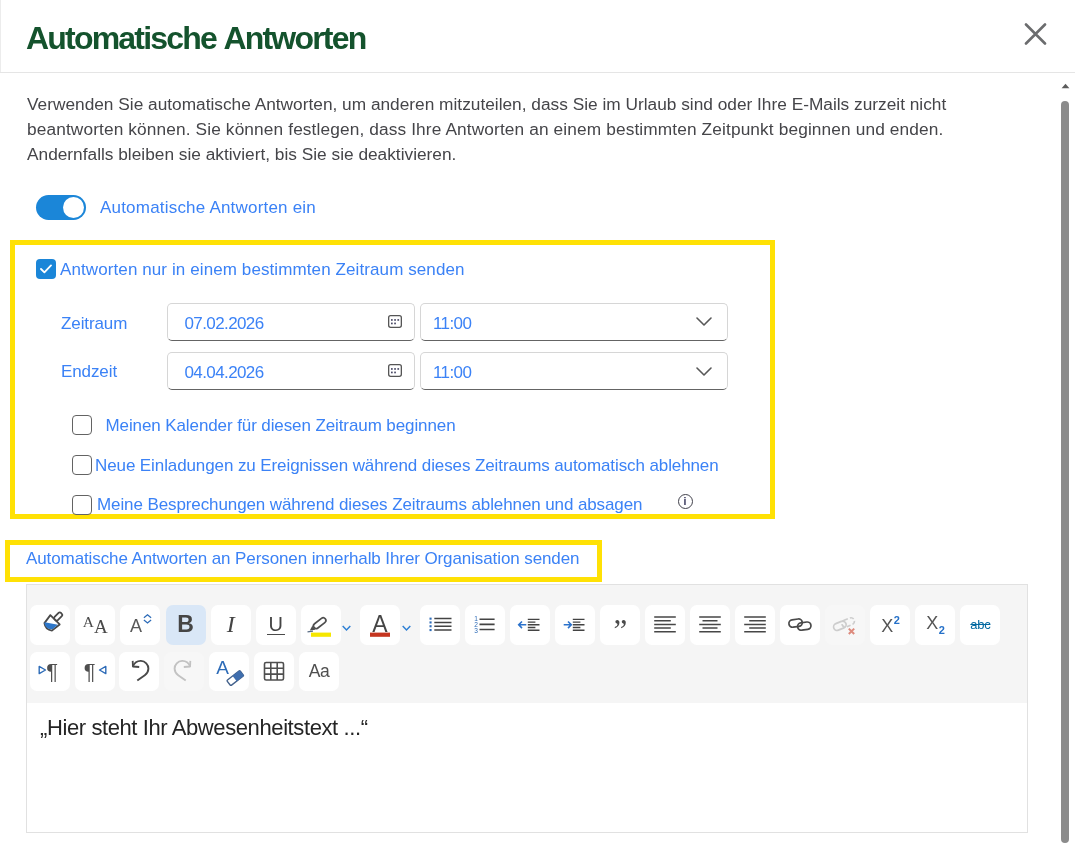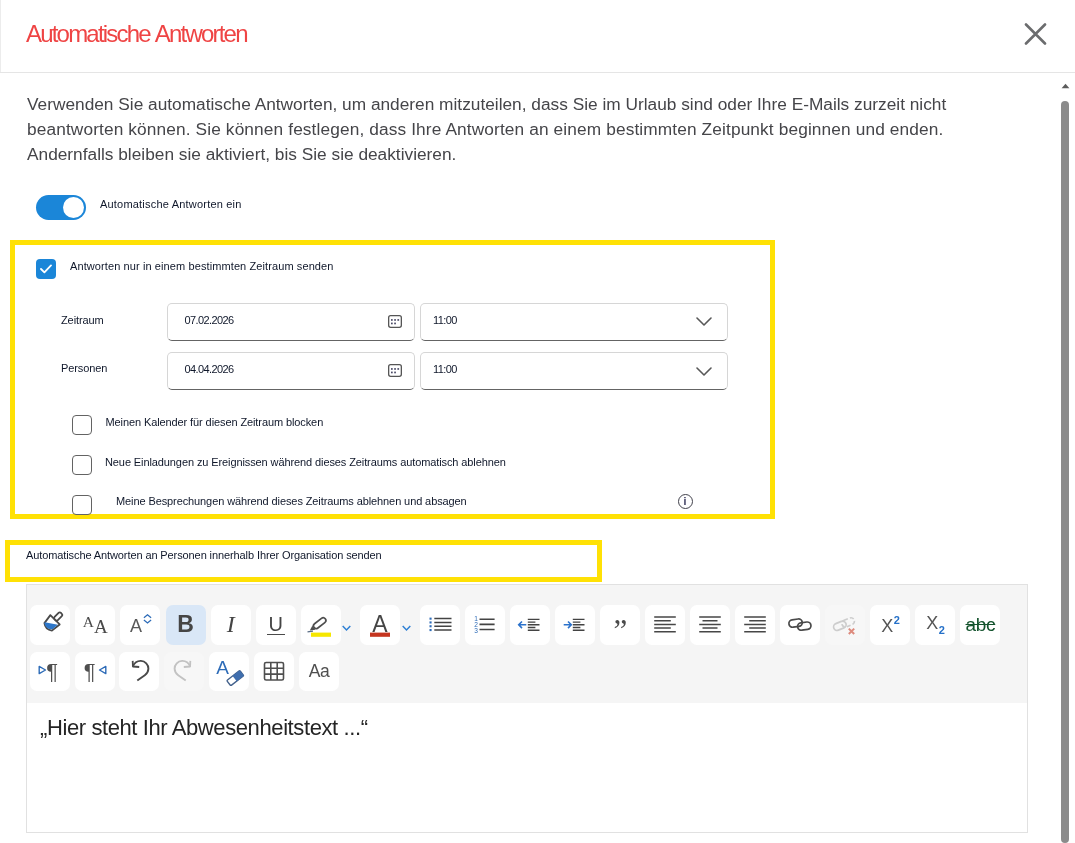--- a/index.html
+++ b/index.html
@@ -1,86 +1,86 @@
 <!DOCTYPE html>
 <html><head><meta charset="utf-8"><style>
 *{margin:0;padding:0;box-sizing:border-box}
 html,body{width:1075px;height:843px;background:#fff;font-family:"Liberation Sans",sans-serif;overflow:hidden}
 body{position:relative}
 .abs{position:absolute}
-.lbl{position:absolute;color:#0f172a;font-size:11px;letter-spacing:-0.1px;white-space:pre}
+.lbl{position:absolute;color:#3b82f6;font-size:17px;letter-spacing:-0.1px;white-space:pre}
 .tbtn{position:absolute;width:40px;height:40px;border-radius:7px;background:#fff;display:flex;align-items:center;justify-content:center;overflow:hidden}
 </style></head>
 <body>
 
 <div class="abs" style="left:0;top:0;width:1px;height:72px;background:#ececec"></div>
-<div class="abs" style="left:26px;top:20px;font-size:24px;font-weight:400;color:#ef4444;letter-spacing:-1.8px;word-spacing:1.5px">Automatische Antworten</div>
+<div class="abs" style="left:26px;top:20px;font-size:32px;font-weight:700;color:#14532d;letter-spacing:-1.8px;word-spacing:1.5px">Automatische Antworten</div>
 <svg class="abs" style="left:1024px;top:23px" width="23" height="22" viewBox="0 0 23 22">
     <path d="M2 1.5 L21 20.5 M21 1.5 L2 20.5" stroke="#6b6c6e" stroke-width="2.6" stroke-linecap="round"></path>
   </svg>
 <div class="abs" style="left:0;top:72px;width:1075px;height:1px;background:#e5e5e5"></div>
 
 <div class="abs" style="left:27px;top:91.5px;font-size:17.3px;line-height:25px;color:#454549">Verwenden Sie automatische Antworten, um anderen mitzuteilen, dass Sie im Urlaub sind oder Ihre E-Mails zurzeit nicht<br><span style="letter-spacing:0.12px">beantworten können. Sie können festlegen, dass Ihre Antworten an einem bestimmten Zeitpunkt beginnen und enden.</span><br>Andernfalls bleiben sie aktiviert, bis Sie sie deaktivieren.</div>
 
 <div class="abs" style="left:36px;top:195px;width:50px;height:25px;border-radius:13px;background:#1b86d8"></div>
 <div class="abs" style="left:63px;top:197px;width:21px;height:21px;border-radius:50%;background:#fff"></div>
 <div class="lbl" style="left:100px;top:197.5px;letter-spacing:0.2px">Automatische Antworten ein</div>
 
 <div class="abs" style="left:10px;top:240px;width:765px;height:279px;border:5px solid #ffe105"></div>
 
 <div class="abs" style="left:36px;top:259px;width:20px;height:20px;border-radius:4px;background:#1b86d8"></div>
 <svg class="abs" style="left:40px;top:264px" width="12" height="10" viewBox="0 0 12 10">
     <path d="M1 5 L4.4 8.4 L11 1.4" stroke="#fff" stroke-width="1.8" fill="none" stroke-linecap="round" stroke-linejoin="round"></path>
   </svg>
-<div class="lbl" style="left:70px;top:259.5px;letter-spacing:0.1px">Antworten nur in einem bestimmten Zeitraum senden</div>
+<div class="lbl" style="left:60px;top:259.5px;letter-spacing:0.1px">Antworten nur in einem bestimmten Zeitraum senden</div>
 
 <div class="lbl" style="left:61px;top:313.5px">Zeitraum</div>
 <div class="abs" style="left:167px;top:302.5px;width:248px;height:38px;border-radius:5px;border:1px solid #d6d6d6;border-bottom-color:#646464"></div>
 <div class="lbl" style="left:184.5px;top:313.5px;letter-spacing:-0.6px">07.02.2026</div>
 <svg class="abs" style="left:388px;top:314.5px" width="14" height="13" viewBox="0 0 14 13">
     <rect x="0.65" y="0.65" width="12.7" height="11.7" rx="2" fill="none" stroke="#555" stroke-width="1.3"></rect>
     <g fill="#4a4a66">
       <rect x="3" y="4.1" width="1.7" height="1.7"></rect>
       <rect x="6.2" y="4.1" width="1.7" height="1.7"></rect>
       <rect x="9.4" y="4.1" width="1.7" height="1.7"></rect>
       <rect x="3" y="7.6" width="1.7" height="1.7"></rect>
       <rect x="6.2" y="7.6" width="1.7" height="1.7"></rect>
     </g>
   </svg>
 <div class="abs" style="left:420px;top:302.5px;width:308px;height:38px;border-radius:5px;border:1px solid #d6d6d6;border-bottom-color:#646464"></div>
 <div class="lbl" style="left:433px;top:313.5px;letter-spacing:-0.6px">11:00</div>
 <svg class="abs" style="left:696px;top:317px" width="16" height="9" viewBox="0 0 16 9">
     <path d="M1 1 L8 8 L15 1" stroke="#585858" stroke-width="1.6" fill="none" stroke-linecap="round" stroke-linejoin="round"></path>
   </svg>
 
-<div class="lbl" style="left:61px;top:362px">Personen</div>
+<div class="lbl" style="left:61px;top:362px">Endzeit</div>
 <div class="abs" style="left:167px;top:352px;width:248px;height:38px;border-radius:5px;border:1px solid #d6d6d6;border-bottom-color:#646464"></div>
 <div class="lbl" style="left:184.5px;top:362.9px;letter-spacing:-0.6px">04.04.2026</div>
 <svg class="abs" style="left:388px;top:364px" width="14" height="13" viewBox="0 0 14 13">
     <rect x="0.65" y="0.65" width="12.7" height="11.7" rx="2" fill="none" stroke="#555" stroke-width="1.3"></rect>
     <g fill="#4a4a66">
       <rect x="3" y="4.1" width="1.7" height="1.7"></rect>
       <rect x="6.2" y="4.1" width="1.7" height="1.7"></rect>
       <rect x="9.4" y="4.1" width="1.7" height="1.7"></rect>
       <rect x="3" y="7.6" width="1.7" height="1.7"></rect>
       <rect x="6.2" y="7.6" width="1.7" height="1.7"></rect>
     </g>
   </svg>
 <div class="abs" style="left:420px;top:352px;width:308px;height:38px;border-radius:5px;border:1px solid #d6d6d6;border-bottom-color:#646464"></div>
 <div class="lbl" style="left:433px;top:362.9px;letter-spacing:-0.6px">11:00</div>
 <svg class="abs" style="left:696px;top:366.5px" width="16" height="9" viewBox="0 0 16 9">
     <path d="M1 1 L8 8 L15 1" stroke="#585858" stroke-width="1.6" fill="none" stroke-linecap="round" stroke-linejoin="round"></path>
   </svg>
 
 <div class="abs" style="left:71.5px;top:415px;width:20px;height:20px;border-radius:4px;border:1.5px solid #636363"></div>
-<div class="lbl" style="left:105.5px;top:416px">Meinen Kalender für diesen Zeitraum blocken</div>
+<div class="lbl" style="left:105.5px;top:416px">Meinen Kalender für diesen Zeitraum beginnen</div>
 <div class="abs" style="left:71.5px;top:455px;width:20px;height:20px;border-radius:4px;border:1.5px solid #636363"></div>
-<div class="lbl" style="left:105px;top:456px">Neue Einladungen zu Ereignissen während dieses Zeitraums automatisch ablehnen</div>
+<div class="lbl" style="left:95px;top:456px">Neue Einladungen zu Ereignissen während dieses Zeitraums automatisch ablehnen</div>
 <div class="abs" style="left:71.5px;top:495px;width:20px;height:20px;border-radius:4px;border:1.5px solid #636363"></div>
-<div class="lbl" style="left:116px;top:495px">Meine Besprechungen während dieses Zeitraums ablehnen und absagen</div>
+<div class="lbl" style="left:97px;top:495px">Meine Besprechungen während dieses Zeitraums ablehnen und absagen</div>
 <div class="abs" style="left:677.5px;top:493.5px;width:15px;height:15px;border-radius:50%;border:1.3px solid #41414b;color:#34345a;font-size:10.5px;font-weight:700;text-align:center;line-height:12.6px">i</div>
 
 <div class="abs" style="left:5px;top:540px;width:597px;height:42px;border:5px solid #ffe105"></div>
 <div class="lbl" style="left:26px;top:549px">Automatische Antworten an Personen innerhalb Ihrer Organisation senden</div>
 
 <div class="abs" style="left:26px;top:584px;width:1002px;height:249px;border:1px solid #e1e1e1">
   <div style="position:absolute;left:0;top:0;width:100%;height:118px;background:#f5f5f5"></div>
 </div>
 
 <div class="tbtn" style="left:30.1px;top:604.5px;background:#fff;height:40.5px">
@@ -214,21 +214,21 @@
       <path d="M16.8 16.6 l5.4 5.4 M22.2 16.6 l-5.4 5.4" stroke="#dd8a7d" stroke-width="2"></path>
     </svg>
   </div>
 <div class="tbtn" style="left:870.4px;top:604.5px;background:#fff;height:40.5px">
     <div style="white-space:nowrap;line-height:1"><span style="font-size:18px;color:#555">X</span><span style="font-size:11px;font-weight:700;color:#2570c8;vertical-align:8px;position:relative;left:0.5px">2</span></div>
   </div>
 <div class="tbtn" style="left:915.4px;top:604.5px;background:#fff;height:40.5px">
     <div style="white-space:nowrap;line-height:1"><span style="font-size:18px;color:#555">X</span><span style="font-size:11px;font-weight:700;color:#2570c8;vertical-align:-5px;position:relative;left:0.5px">2</span></div>
   </div>
 <div class="tbtn" style="left:960.4px;top:604.5px;background:#fff;height:40.5px">
-    <span style="font-size:19px;color:#14532d;text-decoration:line-through;letter-spacing:-0.3px">abc</span>
+    <span style="font-size:13px;color:#0369a1;text-decoration:line-through;letter-spacing:-0.3px">abc</span>
   </div>
 <div class="tbtn" style="left:29.6px;top:652px;background:#fff;height:38.5px">
     <svg width="26" height="26" viewBox="0 0 26 26">
       <path d="M2.2 8.4 L8.5 12 L2.2 15.6 Z" fill="none" stroke="#2e6cb8" stroke-width="1.4" stroke-linejoin="round"></path>
       <text x="9.3" y="20.5" font-family="Liberation Sans" font-size="22" fill="#4f4f4f">¶</text>
     </svg>
   </div>
 <div class="tbtn" style="left:74.5px;top:652px;background:#fff;height:38.5px">
     <svg width="26" height="26" viewBox="0 0 26 26">
       <text x="1.8" y="20.5" font-family="Liberation Sans" font-size="22" fill="#4f4f4f">¶</text>

